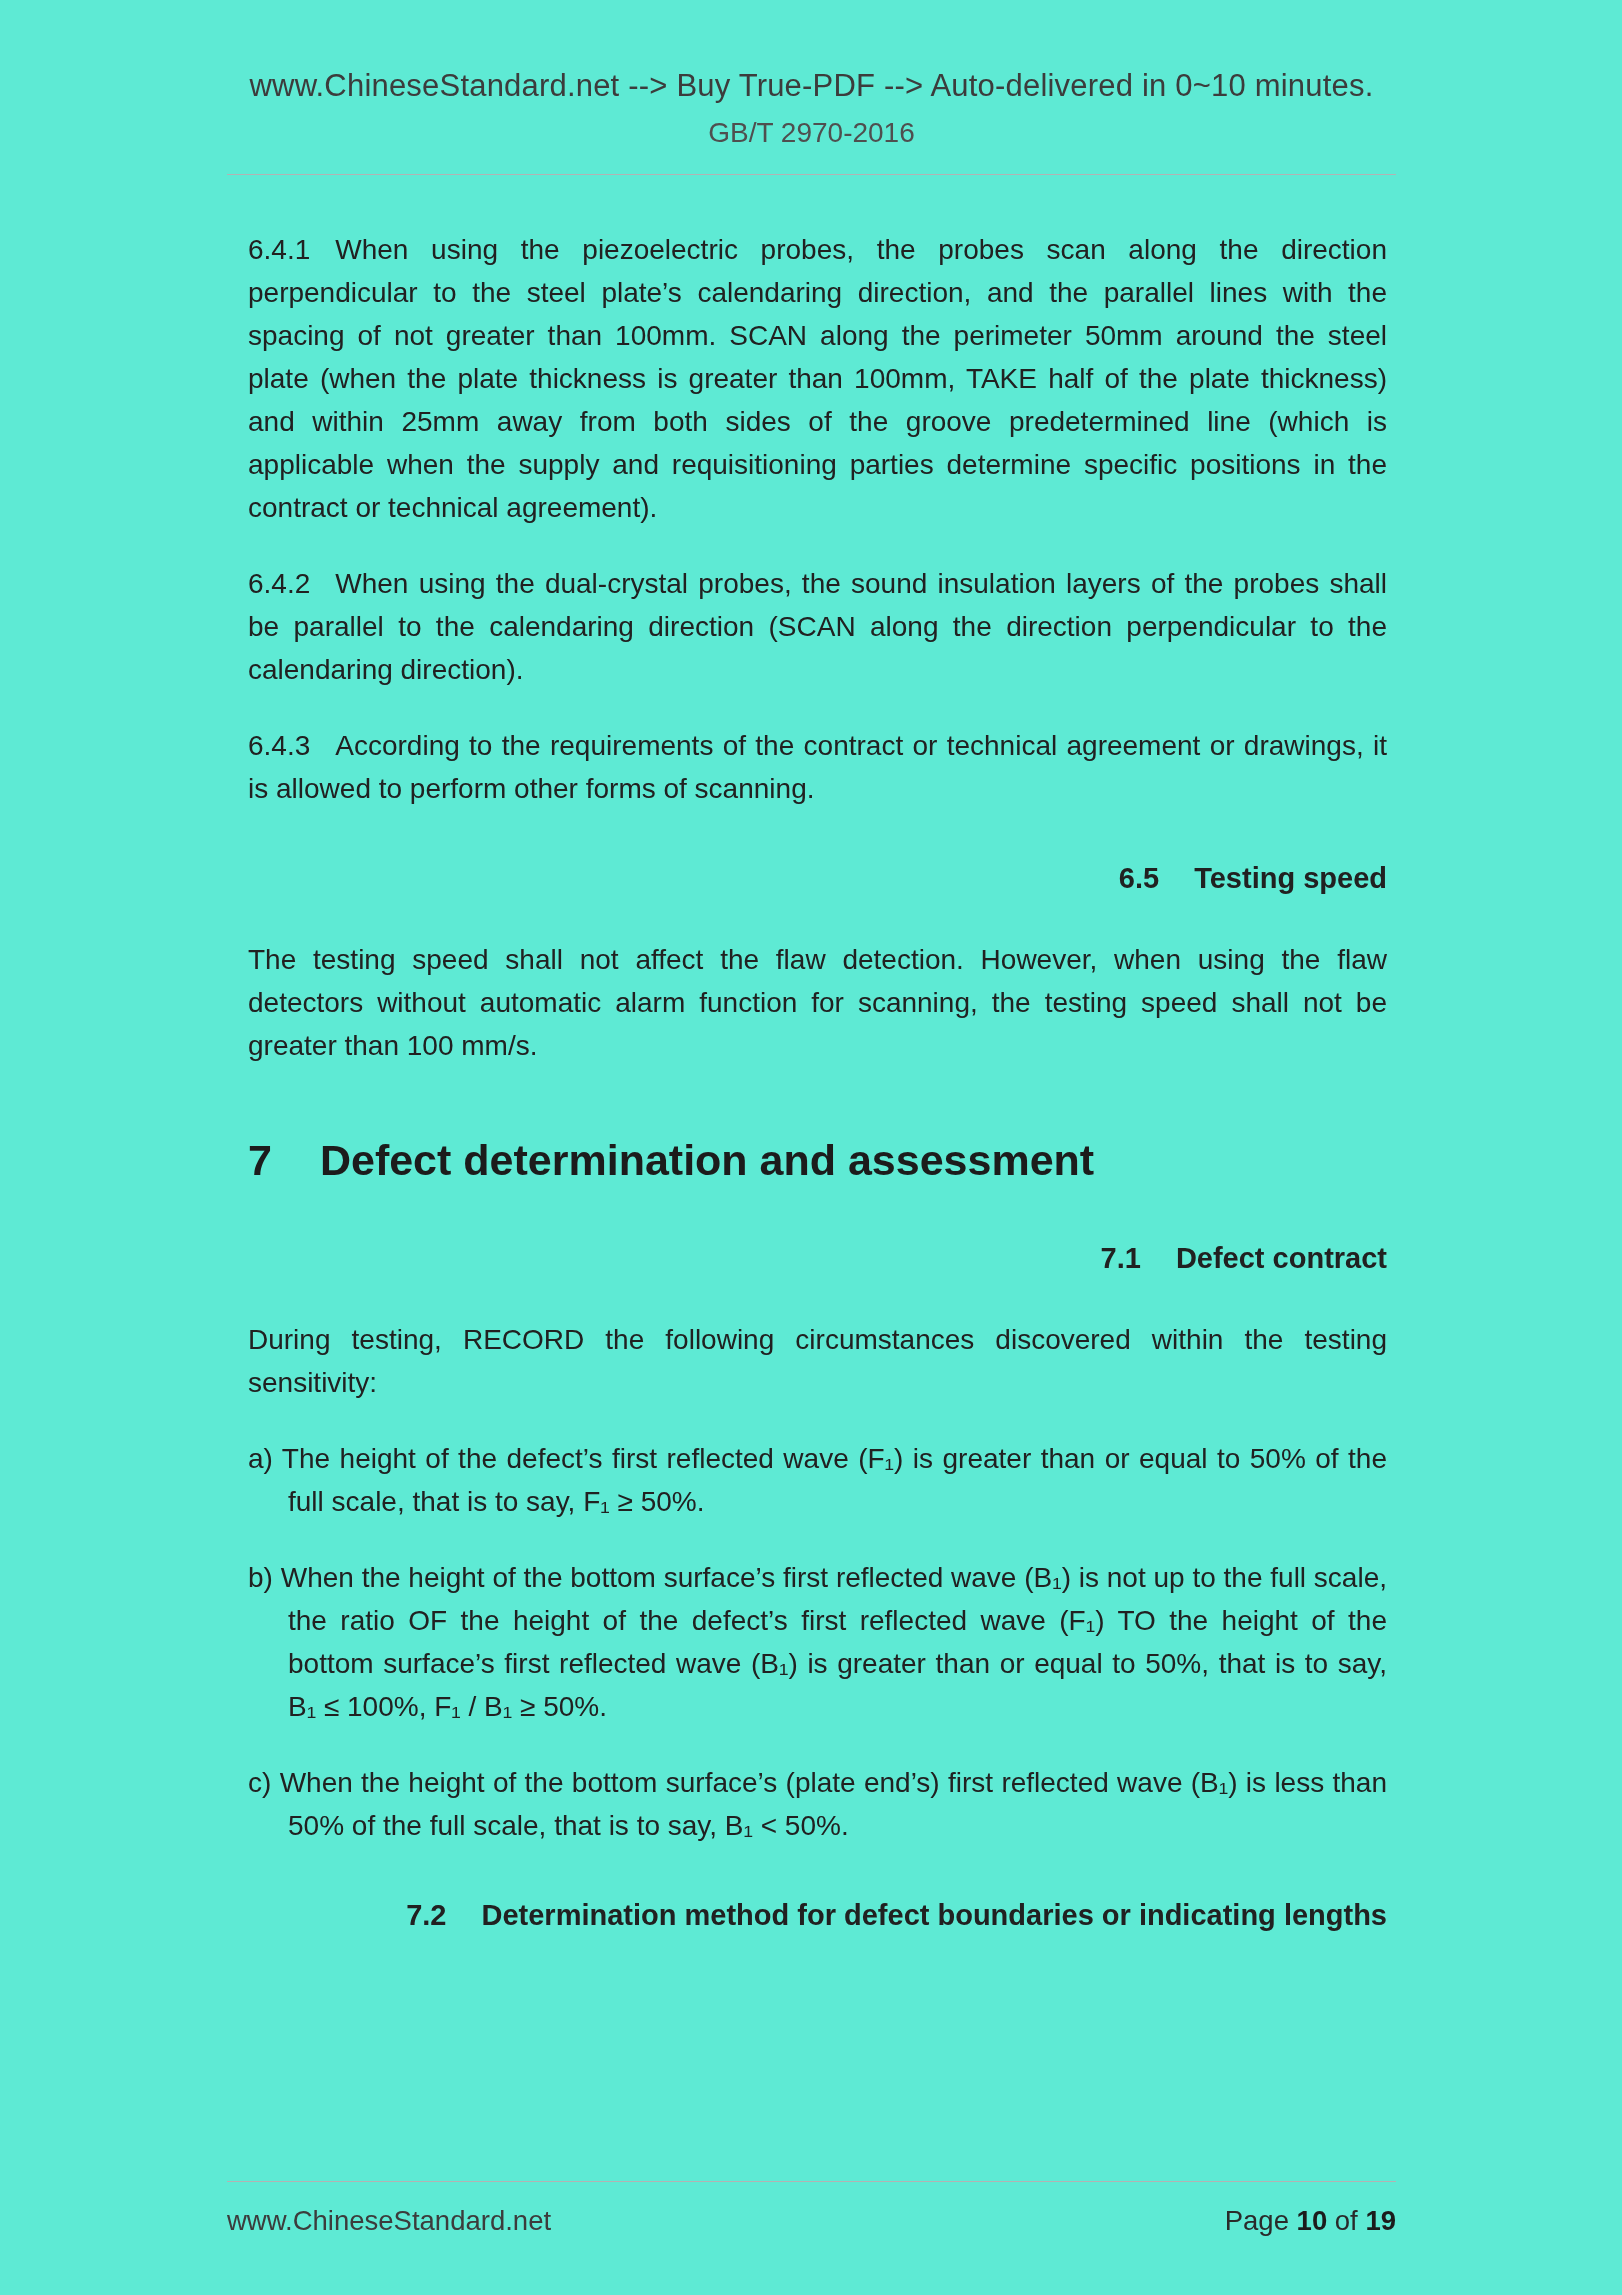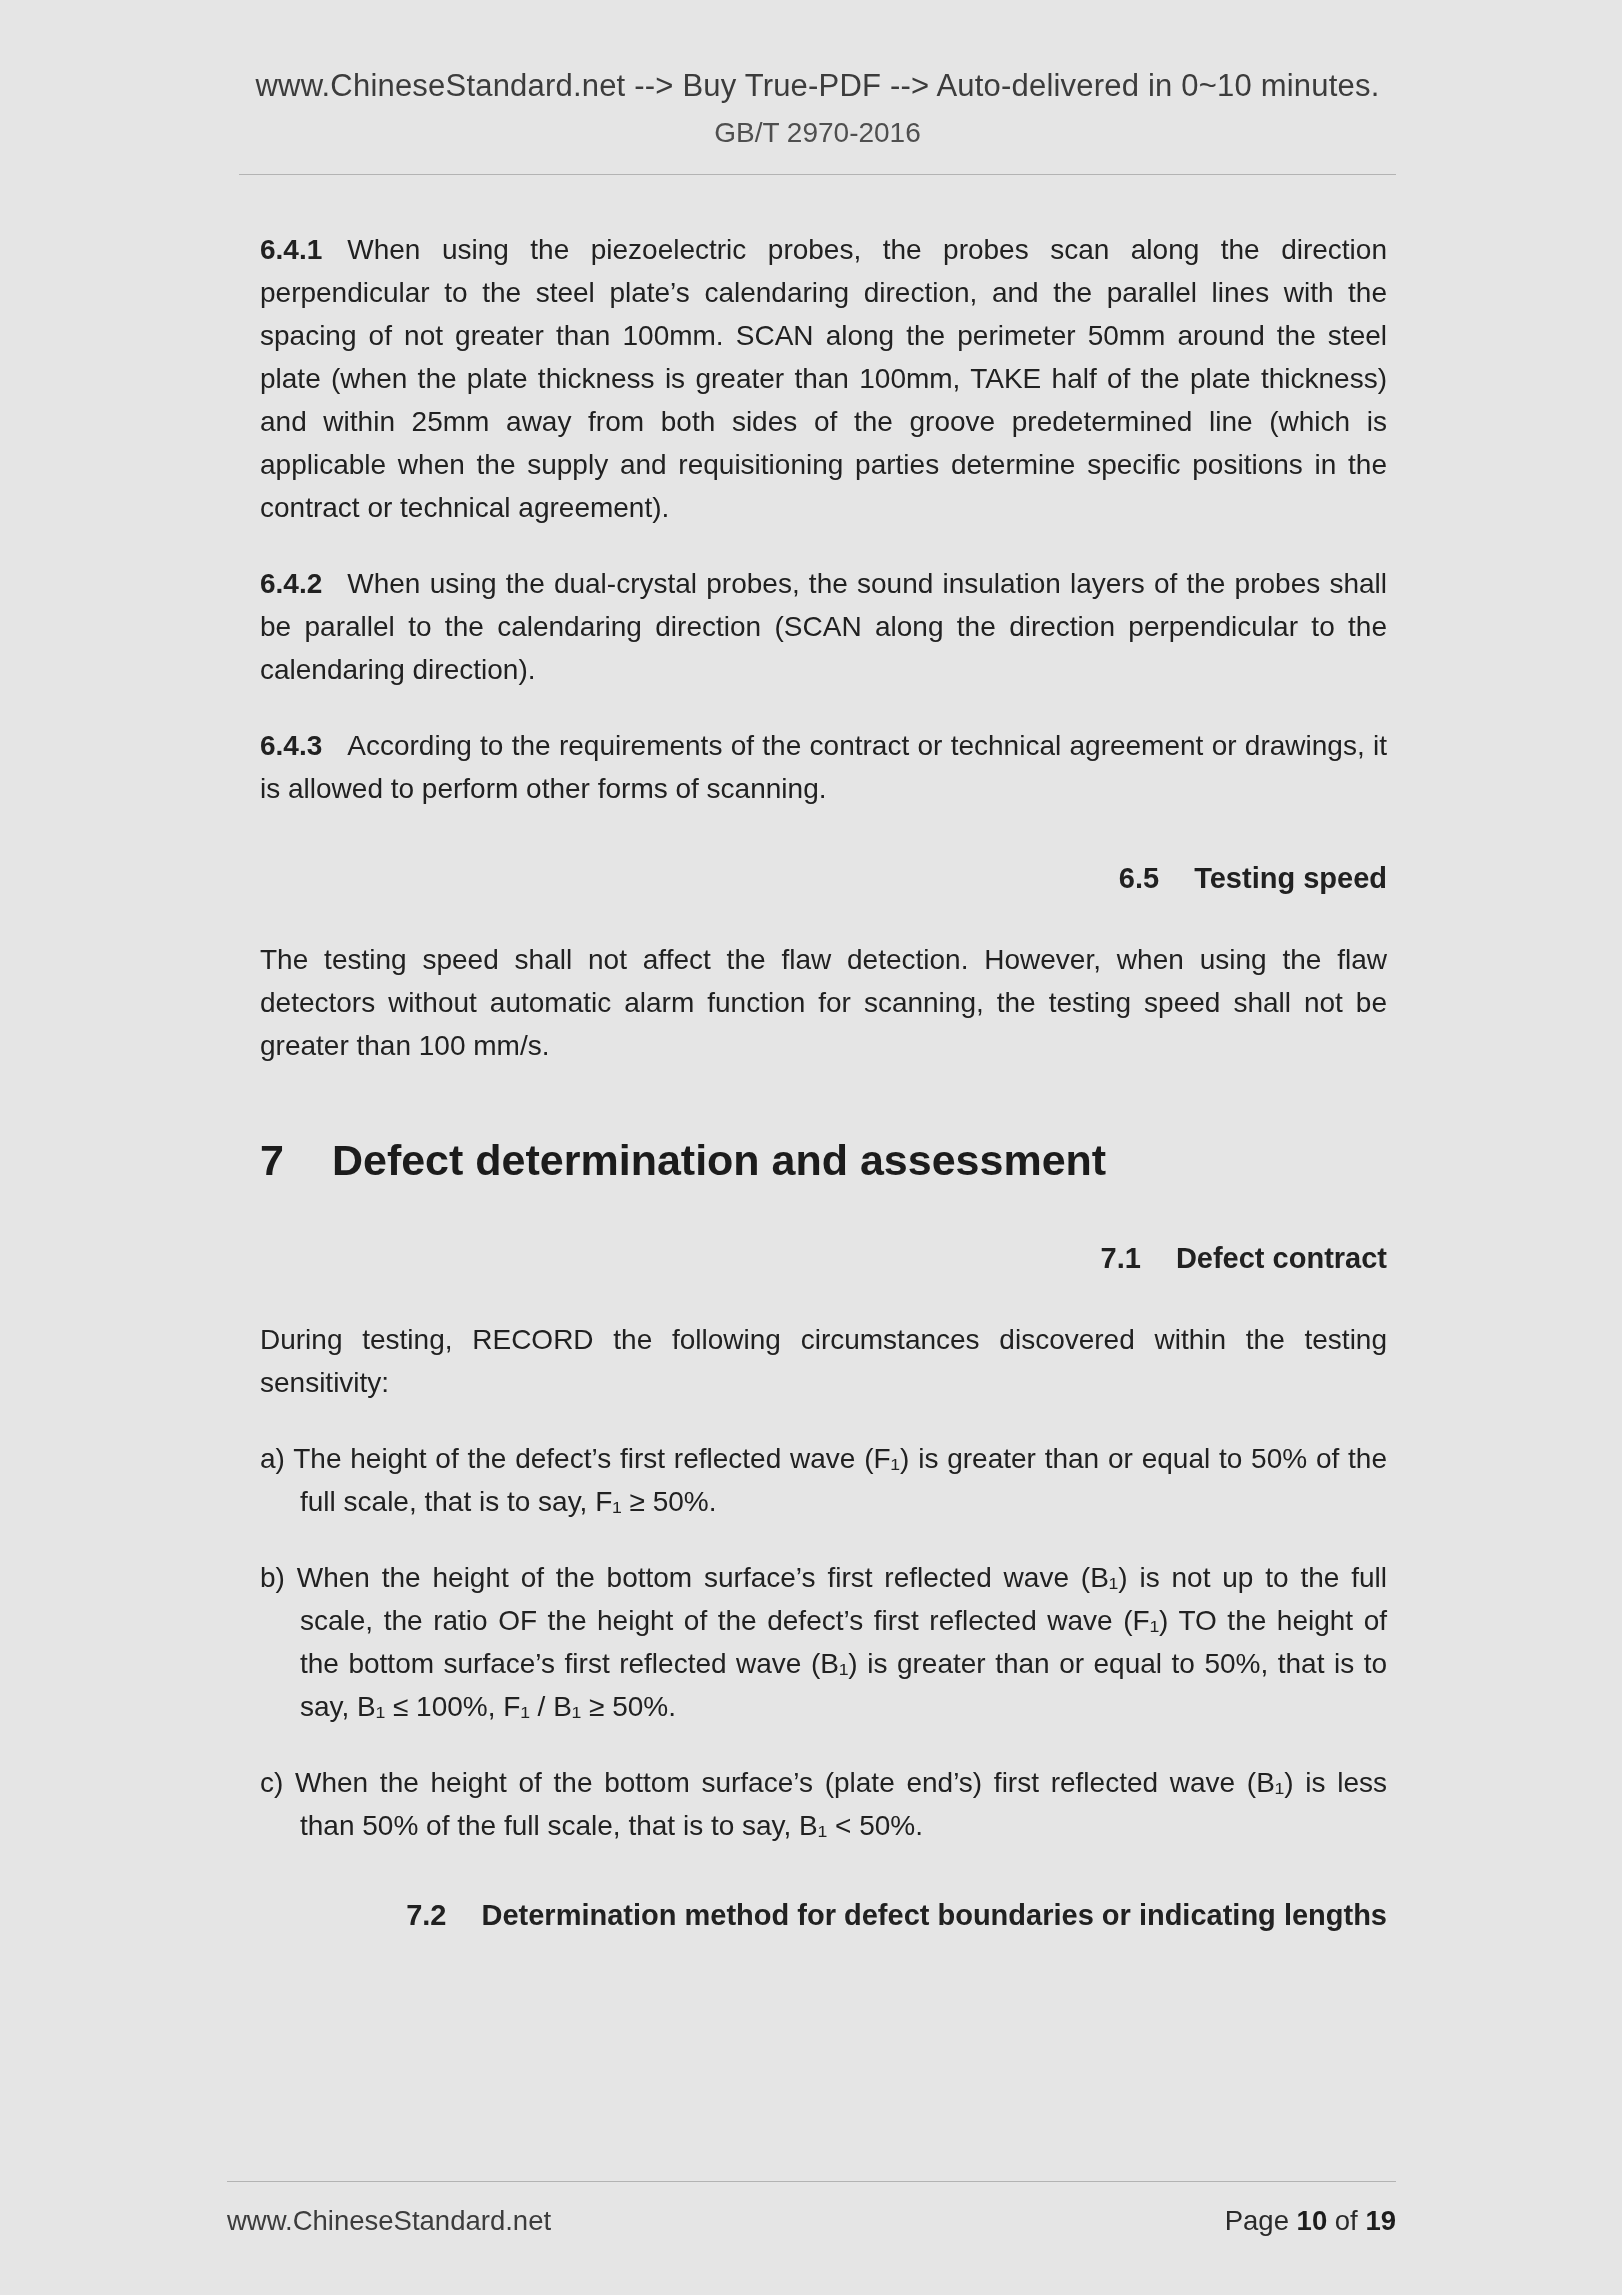--- a/index.html
+++ b/index.html
@@ -4,26 +4,25 @@
 <style>
   html, body {
     margin: 0;
     padding: 0;
     background: #ffffff;
   }
   .page {
     position: relative;
     width: 1623px;
     height: 2295px;
-    background: #e5e5e5;
+    background: #5eead4;
     font-family: "Liberation Sans", sans-serif;
     color: #212121;
     overflow: hidden;
     box-sizing: border-box;
-    padding-left: 12px;
   }
   
   .page-header {
     padding-top: 68px;
   }
   .tagline {
     text-align: center;
     font-size: 31px;
     color: #3c3c3c;
     letter-spacing: 0.2px;
@@ -43,21 +42,21 @@
   .content {
     margin: 53px 236px 0 248px;
     font-size: 28px;
     line-height: 43px;
   }
   .content p {
     margin: 0 0 33px 0;
     text-align: justify;
   }
   .clause .num {
-    font-weight: bold;
+    font-weight: normal;
     margin-right: 25px;
   }
   .h3 {
     font-weight: bold;
     font-size: 29px;
     margin: 47px 0 38px 0;
     text-align: right;
   }
   .h3 .num {
     margin-right: 35px;

